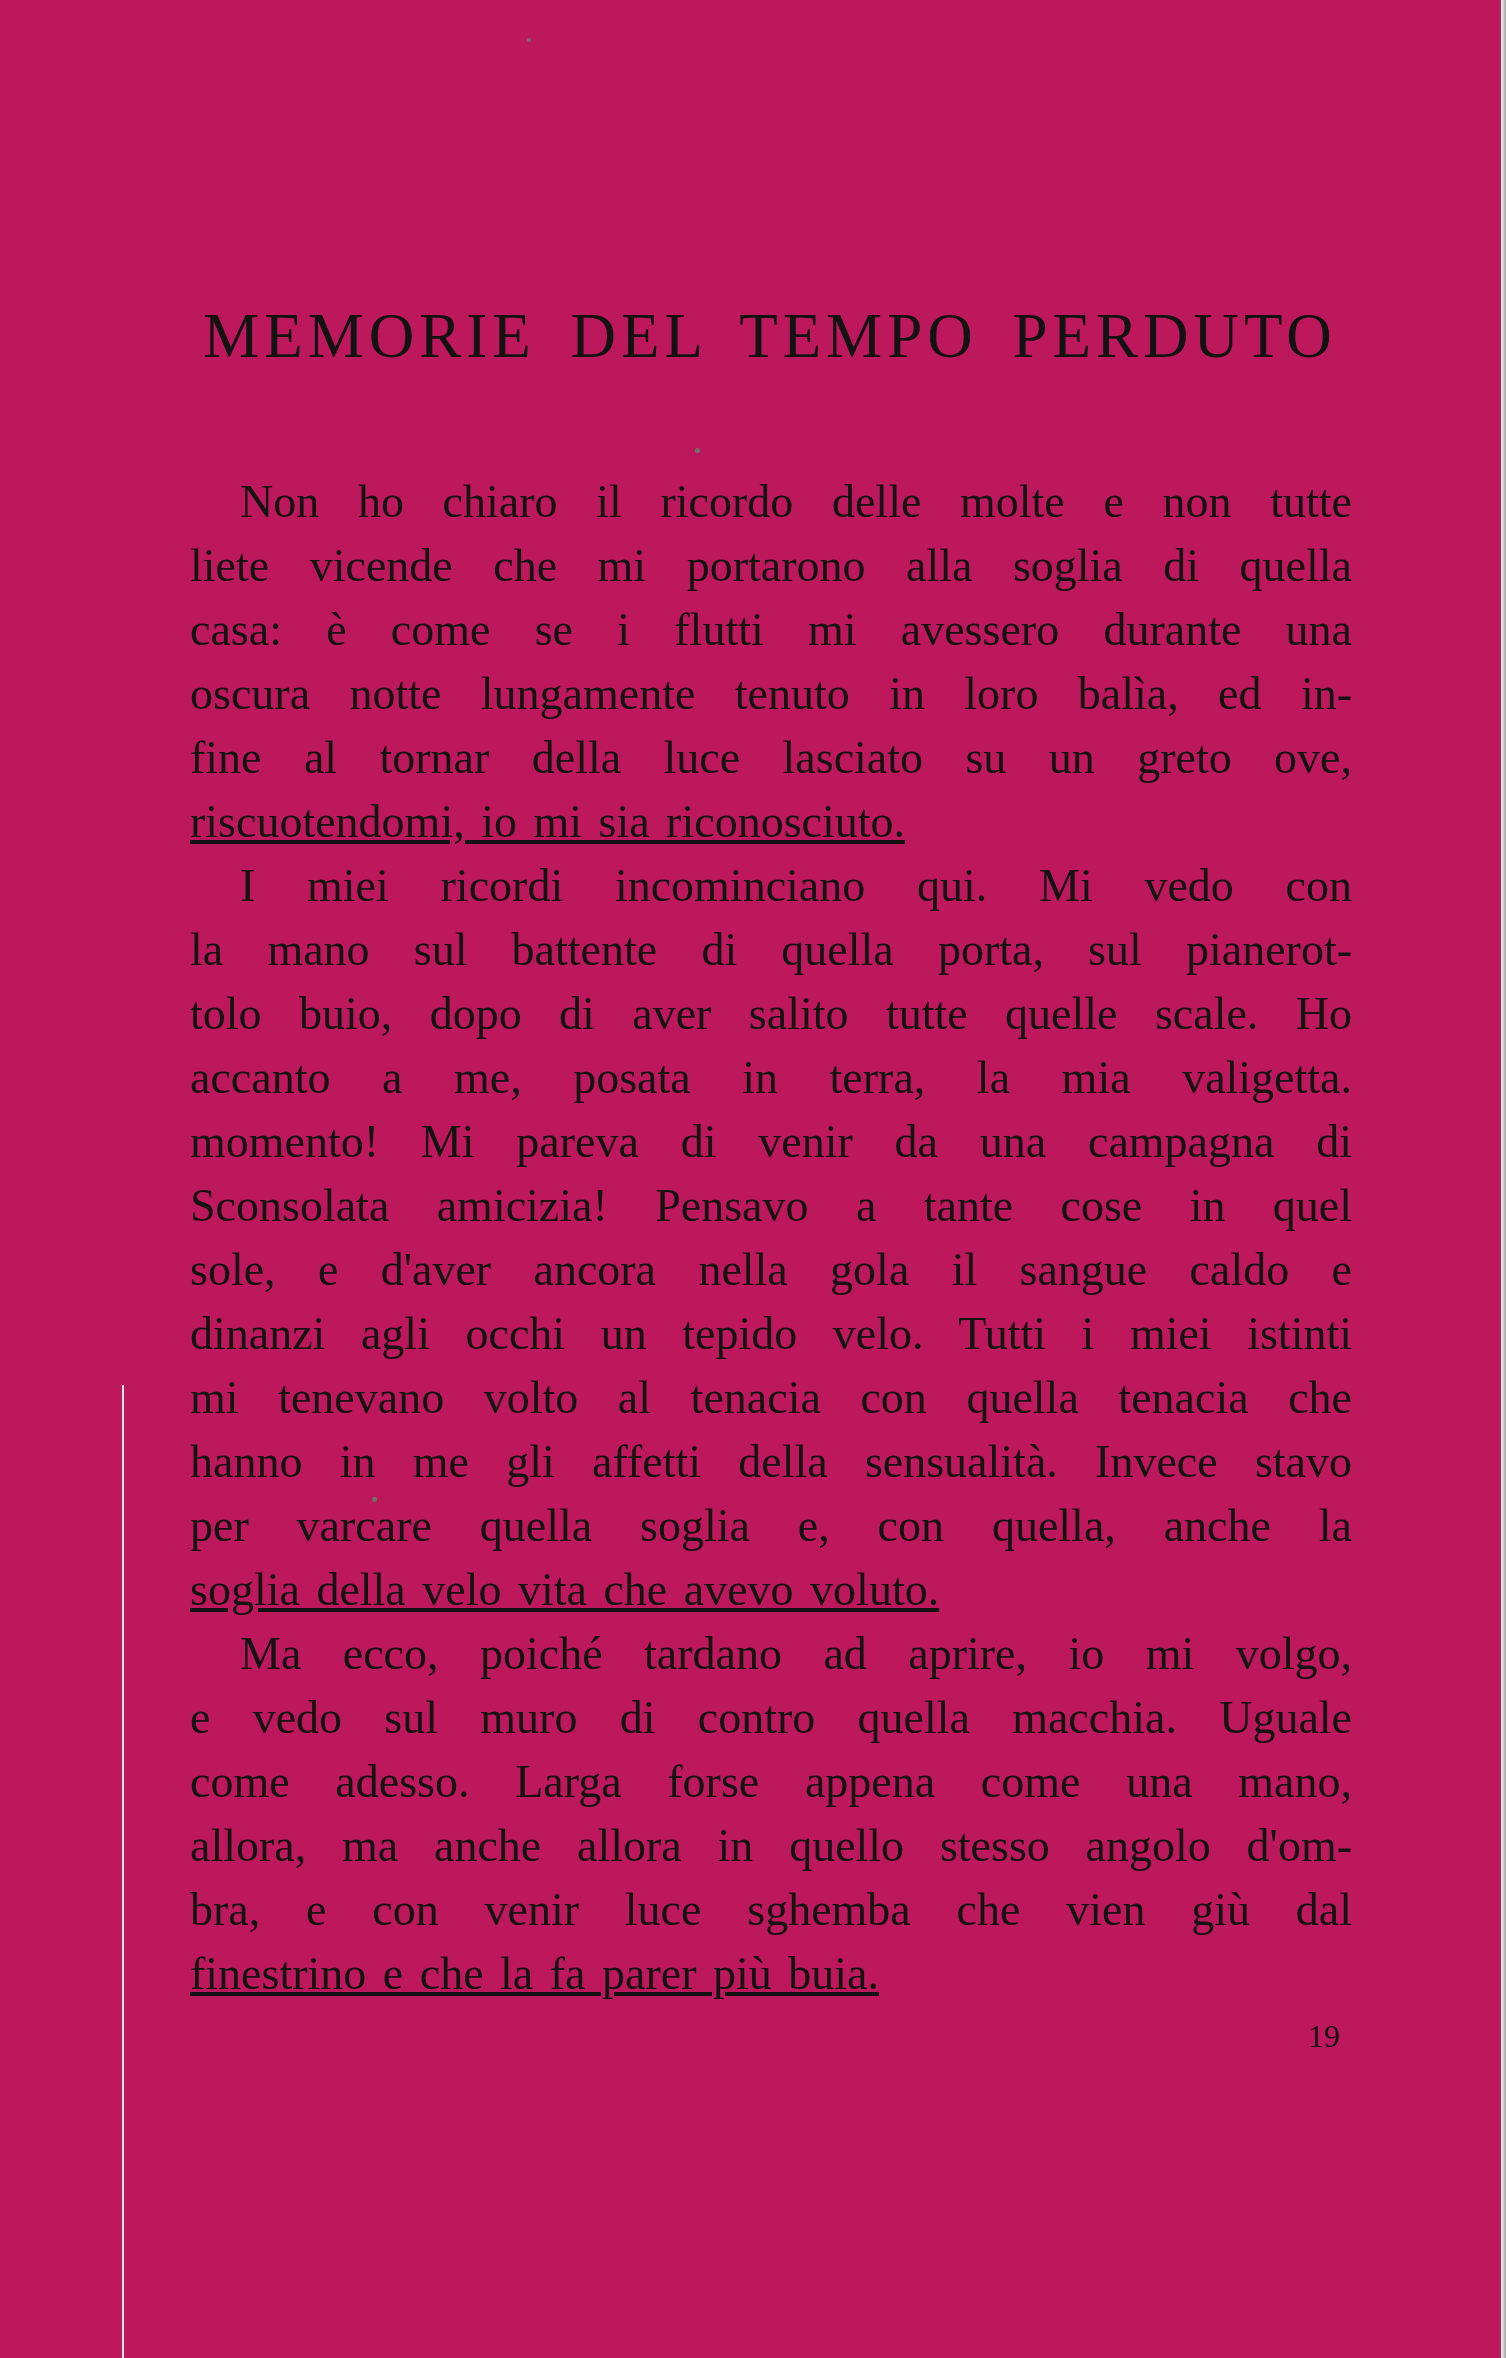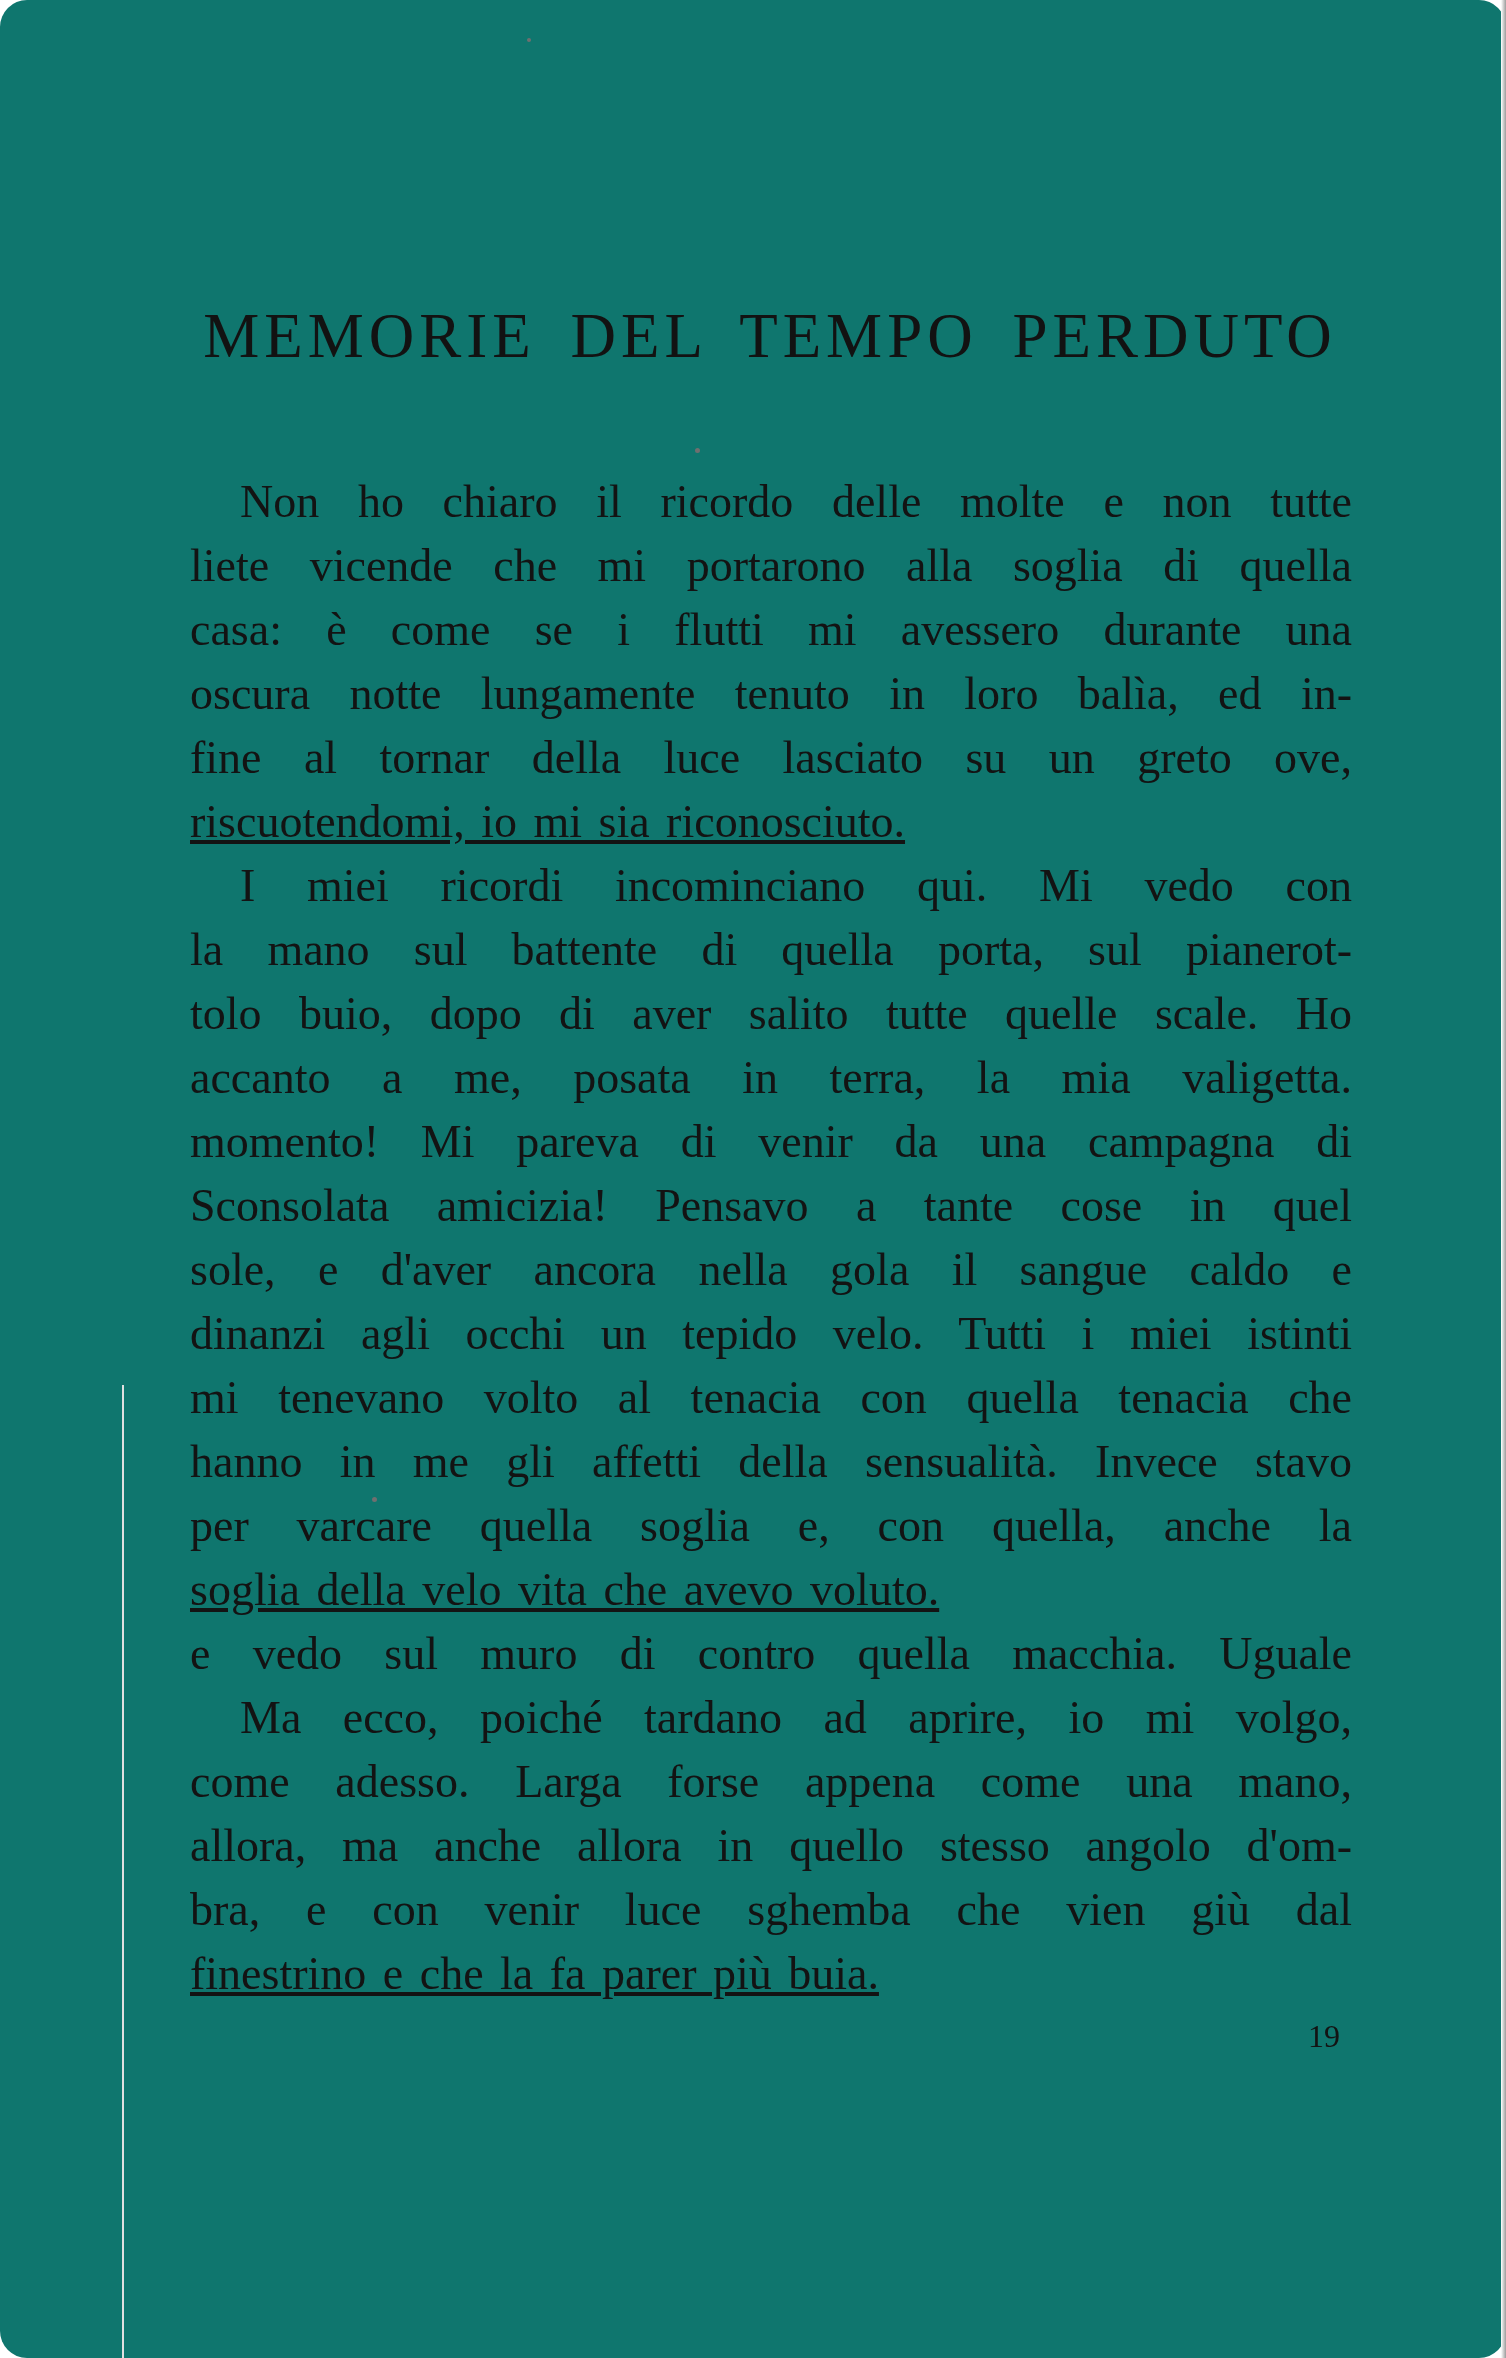--- a/index.html
+++ b/index.html
@@ -11,22 +11,21 @@
     width: 1506px;
     height: 2358px;
     position: relative;
     font-family: "Liberation Serif", "DejaVu Serif", serif;
     color: #141414;
     overflow: hidden;
   }
   .page {
     position: absolute;
     inset: 0;
-    background: #0f766e;
-    border-radius: 27px;
+    background: #be185d;
   }
   .title {
     position: absolute;
     top: 300px;
     left: 170px;
     width: 1200px;
     margin: 0;
     font-size: 63px;
     font-weight: 400;
     letter-spacing: 5px;
@@ -123,22 +122,22 @@
         <div class="line">momento! Mi pareva di venir da una campagna di</div>
         <div class="line">Sconsolata amicizia! Pensavo a tante cose in quel</div>
         <div class="line">sole, e d'aver ancora nella gola il sangue caldo e</div>
         <div class="line">dinanzi agli occhi un tepido velo. Tutti i miei istinti</div>
         <div class="line">mi tenevano volto al tenacia con quella tenacia che</div>
         <div class="line">hanno in me gli affetti della sensualità. Invece stavo</div>
         <div class="line">per varcare quella soglia e, con quella, anche la</div>
         <div class="line last">soglia della velo vita che avevo voluto.</div>
       </div>
       <div>
+        <div class="line first">Ma ecco, poiché tardano ad aprire, io mi volgo,</div>
         <div class="line">e vedo sul muro di contro quella macchia. Uguale</div>
-        <div class="line first">Ma ecco, poiché tardano ad aprire, io mi volgo,</div>
         <div class="line">come adesso. Larga forse appena come una mano,</div>
         <div class="line">allora, ma anche allora in quello stesso angolo d'om-</div>
         <div class="line">bra, e con venir luce sghemba che vien giù dal</div>
         <div class="line last">finestrino e che la fa parer più buia.</div>
       </div>
     </div>
 
   <div class="pagenum">19</div>
 </div>
 

